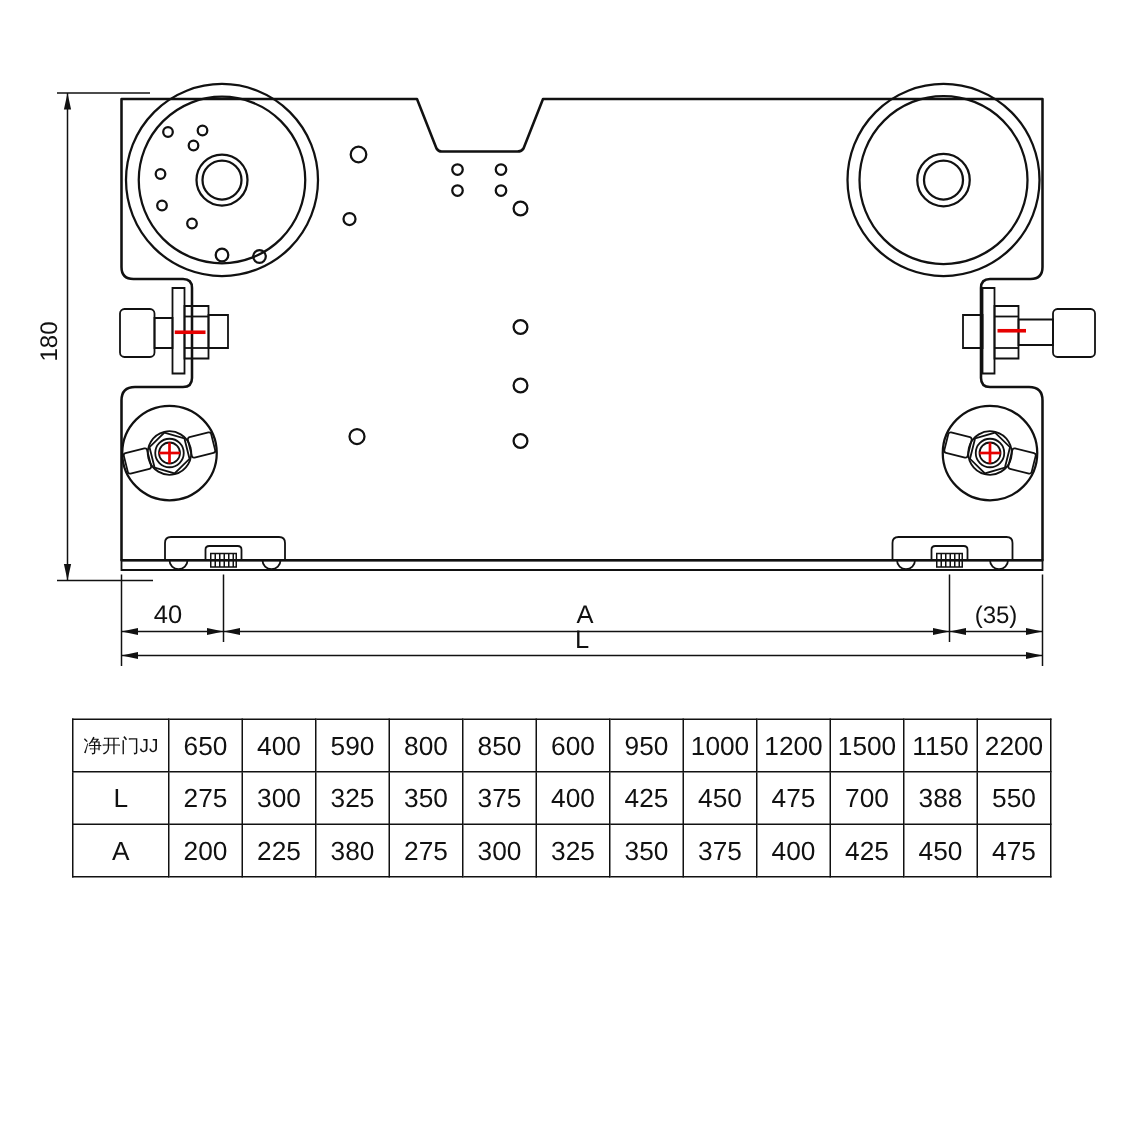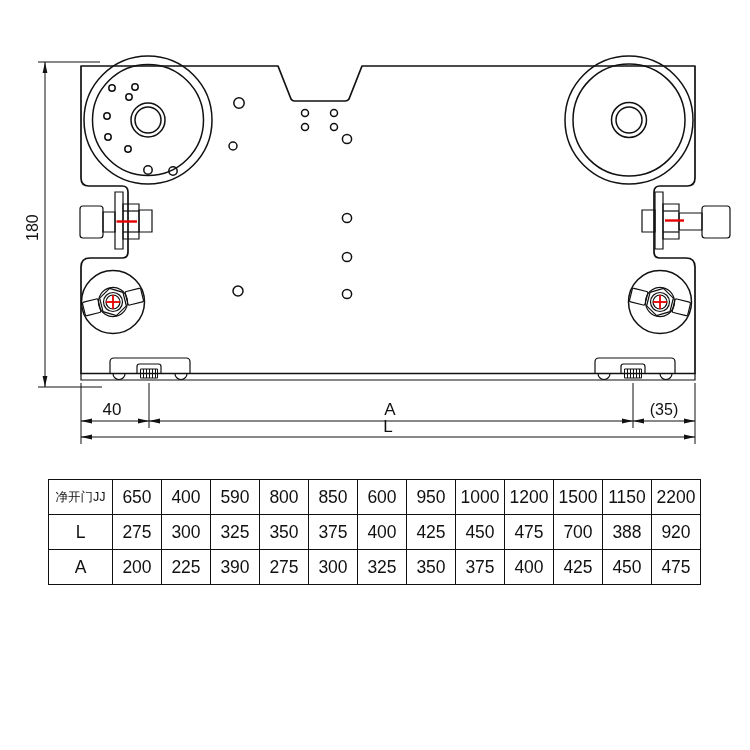--- a/index.html
+++ b/index.html
@@ -233,27 +233,27 @@
           <td>300</td>
           <td>325</td>
           <td>350</td>
           <td>375</td>
           <td>400</td>
           <td>425</td>
           <td>450</td>
           <td>475</td>
           <td>700</td>
           <td>388</td>
-          <td>920</td>
+          <td>550</td>
         </tr>
         <tr>
           <td>A</td>
           <td>200</td>
           <td>225</td>
-          <td>390</td>
+          <td>380</td>
           <td>275</td>
           <td>300</td>
           <td>325</td>
           <td>350</td>
           <td>375</td>
           <td>400</td>
           <td>425</td>
           <td>450</td>
           <td>475</td>
         </tr>

